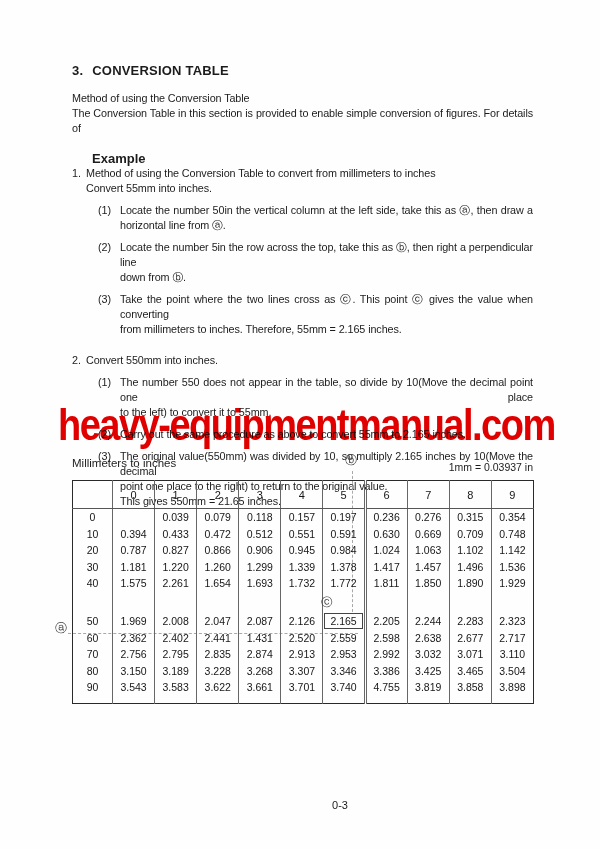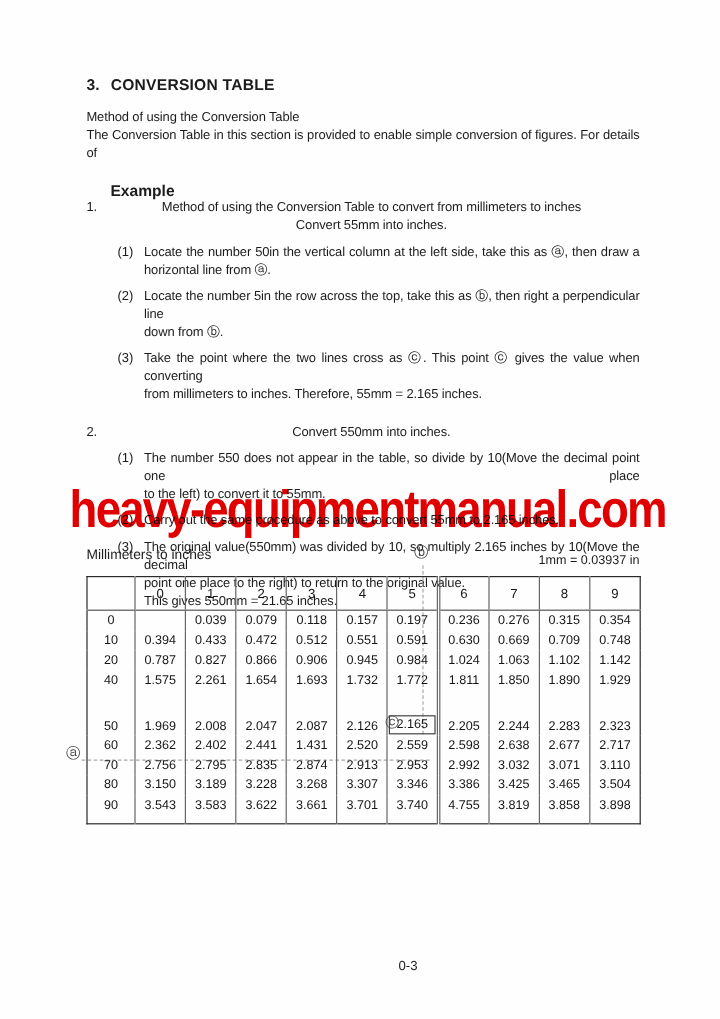--- a/index.html
+++ b/index.html
@@ -8,21 +8,21 @@
     font-family:"Liberation Sans","DejaVu Sans",sans-serif; color:#1c1c1c;
     overflow:hidden;
   }
   .title { position:absolute; top:63px; left:72px; font-size:13px; font-weight:bold; letter-spacing:.2px; display:flex; gap:9px; }
   .intro { position:absolute; top:91px; left:72px; width:461px; font-size:10.8px; line-height:15px; letter-spacing:-.1px; }
   .example-head { position:absolute; top:151px; left:80px; font-size:13px; font-weight:bold;margin-left:12px; }
   #example-items { position:absolute; top:166px; left:72px; width:461px; font-size:10.8px; line-height:15px; letter-spacing:-.1px; }
   .example-item { margin-bottom:16px; }
   .item-head { display:flex; }
   .item-marker { flex:none; width:14px; }
-  .item-lines { flex:1;text-align:center; }
+  .item-lines { flex:1; }
   .step { display:flex; margin-left:26px; margin-top:7px; }
   .step-marker { flex:none; width:22px; }
   .step-lines { flex:1; }
   .jl { text-align:justify; text-align-last:justify; }
   .watermark {
     position:absolute; top:401px; left:58px; white-space:nowrap;
     font-size:38px; font-weight:bold; letter-spacing:-1.5px;
     transform:scaleY(1.15); transform-origin:top left;
     mix-blend-mode:multiply; z-index:5;
   }
@@ -199,20 +199,33 @@
           <td>0.866</td>
           <td>0.906</td>
           <td>0.945</td>
           <td>0.984</td>
           <td class="dbl">1.024</td>
           <td>1.063</td>
           <td>1.102</td>
           <td>1.142</td>
         </tr>
         <tr>
+          <td>30</td>
+          <td>1.181</td>
+          <td>1.220</td>
+          <td>1.260</td>
+          <td>1.299</td>
+          <td>1.339</td>
+          <td>1.378</td>
+          <td class="dbl">1.417</td>
+          <td>1.457</td>
+          <td>1.496</td>
+          <td>1.536</td>
+        </tr>
+        <tr>
           <td>40</td>
           <td>1.575</td>
           <td>2.261</td>
           <td>1.654</td>
           <td>1.693</td>
           <td>1.732</td>
           <td>1.772</td>
           <td class="dbl">1.811</td>
           <td>1.850</td>
           <td>1.890</td>

